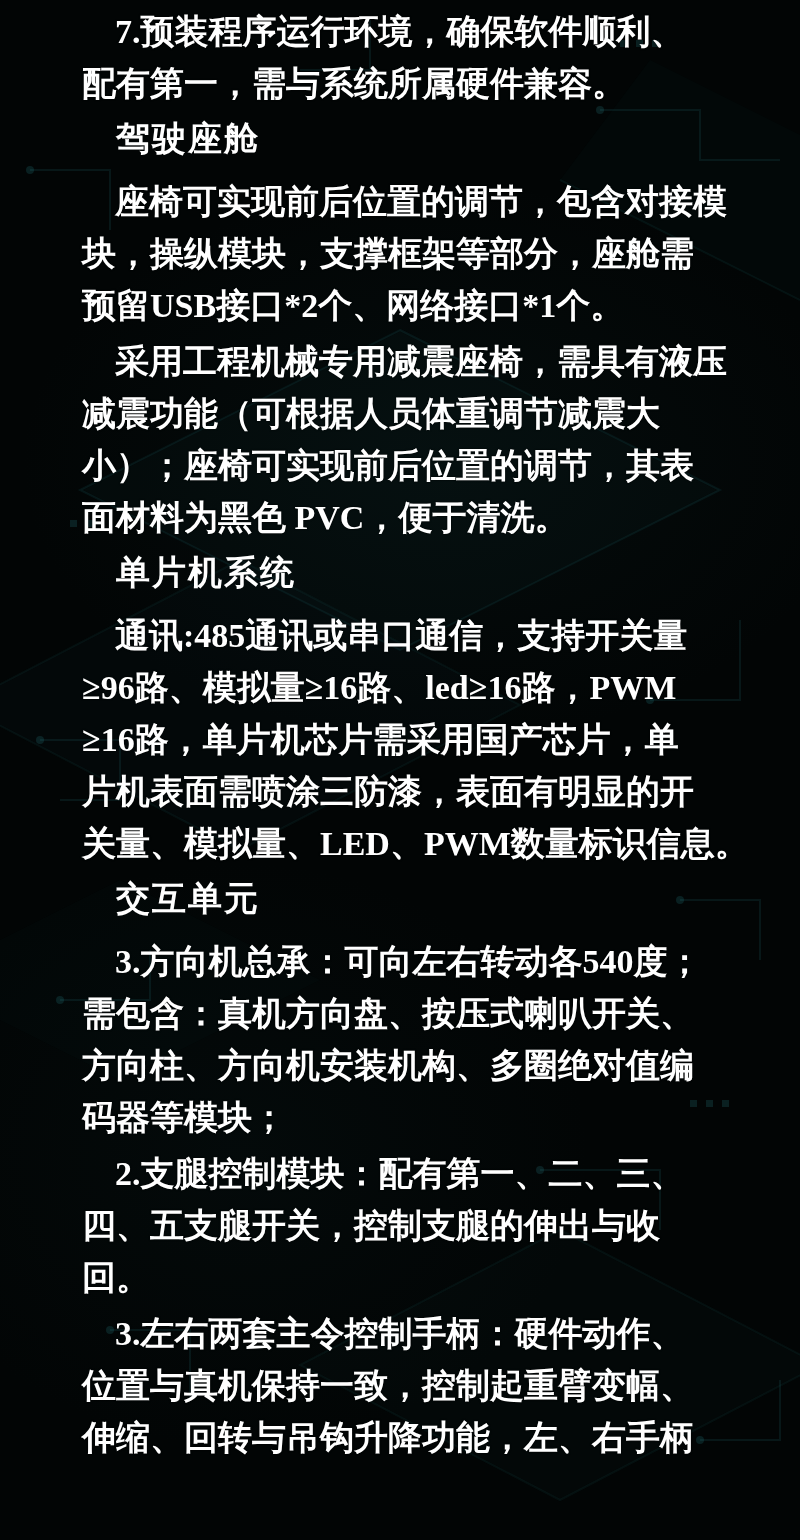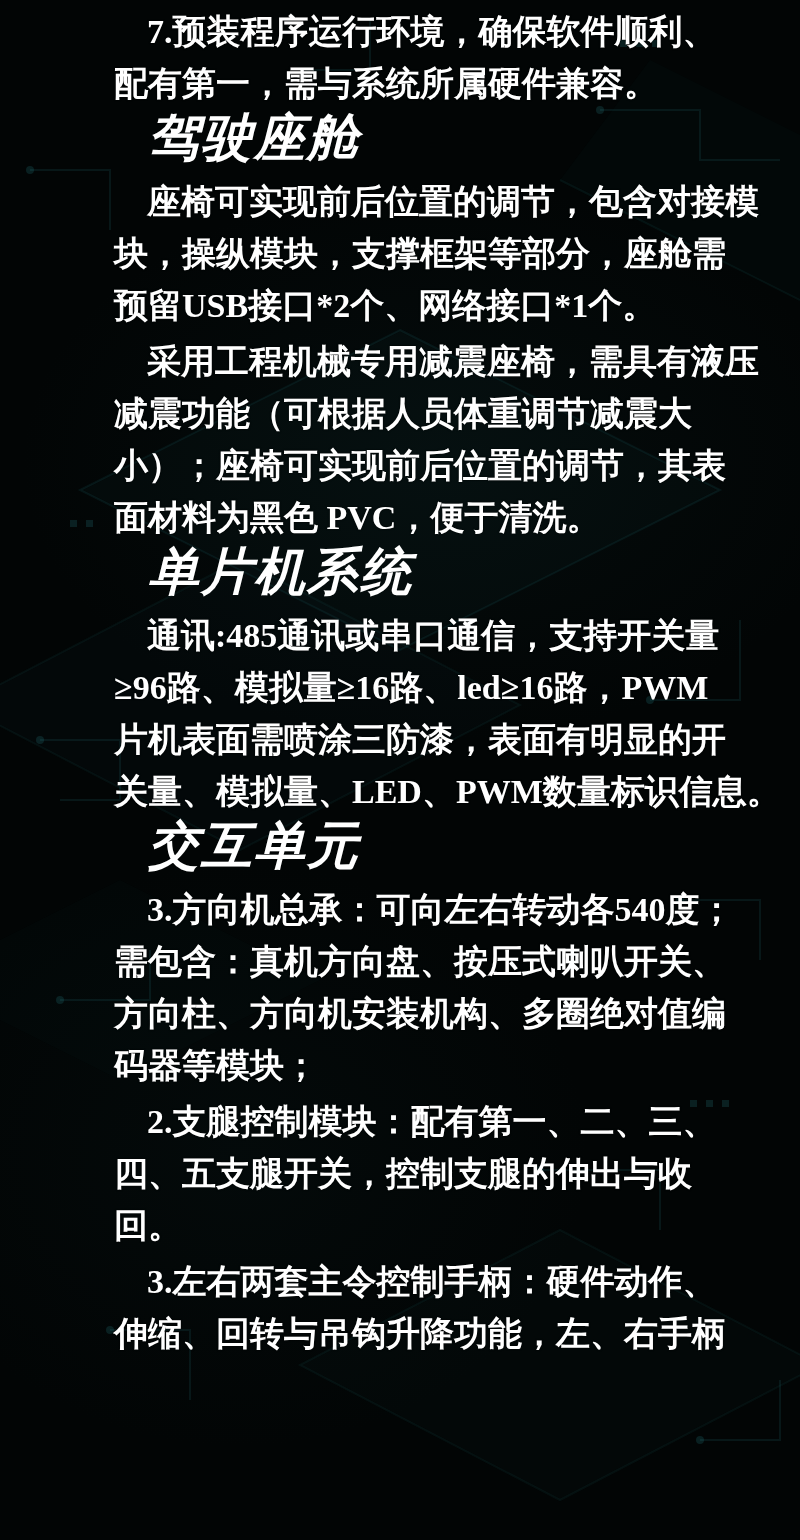--- a/index.html
+++ b/index.html
@@ -16,37 +16,36 @@
   }
   .page {
     position: relative; width: 800px; height: 1540px; overflow: hidden;
     background:
       radial-gradient(ellipse 600px 400px at 55% 30%, rgba(16,44,46,0.18), rgba(0,0,0,0) 70%),
       radial-gradient(ellipse 500px 420px at 30% 75%, rgba(14,38,40,0.15), rgba(0,0,0,0) 70%),
       var(--background-color, #020505);
     color: var(--text-color, #ffffff);
     font-family: "Liberation Serif", "DejaVu Serif", serif;
     font-weight: bold;
-    padding-left: 32px;
   }
   .bg {
     position: absolute; left: 0; top: 0; width: 800px; height: 1540px;
     display: block; pointer-events: none;
   }
   .content { position: relative; padding: 6px 60px 0 82px; }
   .line {
     font-size: 34px; line-height: 52px; white-space: nowrap;
     text-shadow: 0 0 2px rgba(0,0,0,0.9);
   }
   .indent { text-indent: 33px; }
   .paragraph { margin: 0 0 4px 0; }
   .heading {
     font-family: "Liberation Sans", "DejaVu Sans", sans-serif;
-    font-weight: bold; font-size: 51px; line-height: 48px;
-    letter-spacing: 2px; margin: 4px 0 14px 34px; white-space: nowrap; font-style: italic;
+    font-weight: bold; font-size: 34px; line-height: 48px;
+    letter-spacing: 2px; margin: 4px 0 14px 34px; white-space: nowrap;
   }
 </style>
 </head>
 <body>
 
 <div class="page">
 
   <svg class="bg" viewBox="0 0 800 1540" xmlns="http://www.w3.org/2000/svg" aria-hidden="true">
     <g fill="#0e2426" stroke="none">
       <polygon points="400,330 720,490 400,650 80,490" opacity="0.16"></polygon>
@@ -112,35 +111,37 @@
       <div class="line indent">采用工程机械专用减震座椅，需具有液压</div>
       <div class="line">减震功能（可根据人员体重调节减震大</div>
       <div class="line">小）；座椅可实现前后位置的调节，其表</div>
       <div class="line">面材料为黑色 PVC，便于清洗。</div>
     </div>
 
     <h2 class="heading">单片机系统</h2>
     <div class="paragraph">
       <div class="line indent">通讯:485通讯或串口通信，支持开关量</div>
       <div class="line">≥96路、模拟量≥16路、led≥16路，PWM</div>
+      <div class="line">≥16路，单片机芯片需采用国产芯片，单</div>
       <div class="line">片机表面需喷涂三防漆，表面有明显的开</div>
       <div class="line">关量、模拟量、LED、PWM数量标识信息。</div>
     </div>
 
     <h2 class="heading">交互单元</h2>
     <div class="paragraph">
       <div class="line indent">3.方向机总承：可向左右转动各540度；</div>
       <div class="line">需包含：真机方向盘、按压式喇叭开关、</div>
       <div class="line">方向柱、方向机安装机构、多圈绝对值编</div>
       <div class="line">码器等模块；</div>
     </div>
     <div class="paragraph">
       <div class="line indent">2.支腿控制模块：配有第一、二、三、</div>
       <div class="line">四、五支腿开关，控制支腿的伸出与收</div>
       <div class="line">回。</div>
     </div>
     <div class="paragraph">
       <div class="line indent">3.左右两套主令控制手柄：硬件动作、</div>
+      <div class="line">位置与真机保持一致，控制起重臂变幅、</div>
       <div class="line">伸缩、回转与吊钩升降功能，左、右手柄</div>
     </div>
 
   </div>
 </div>
 
 </body></html>

